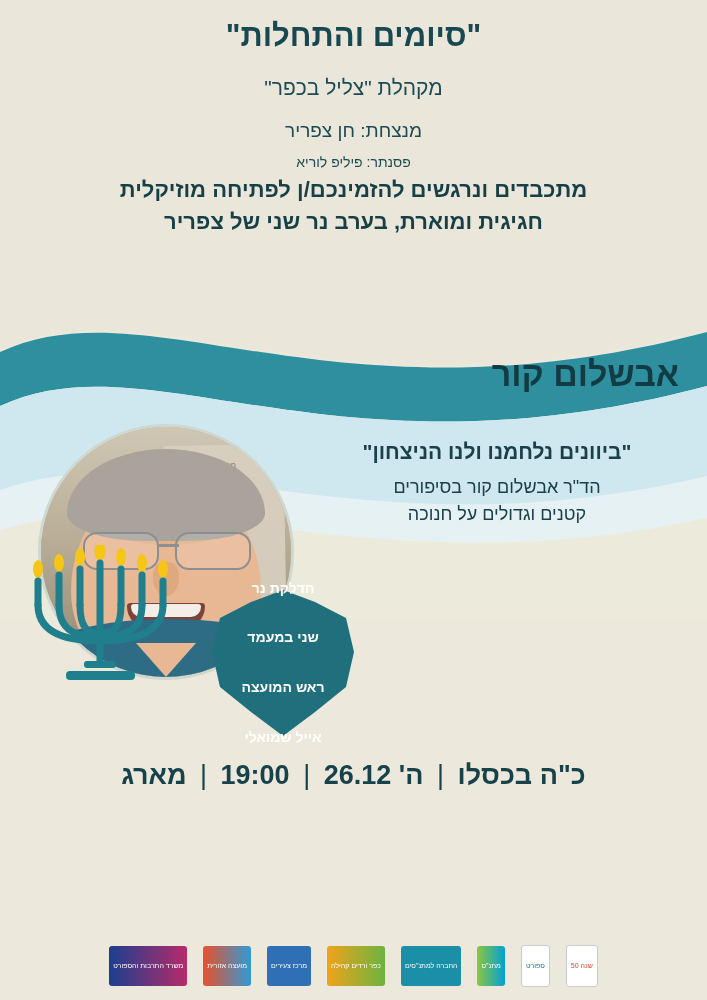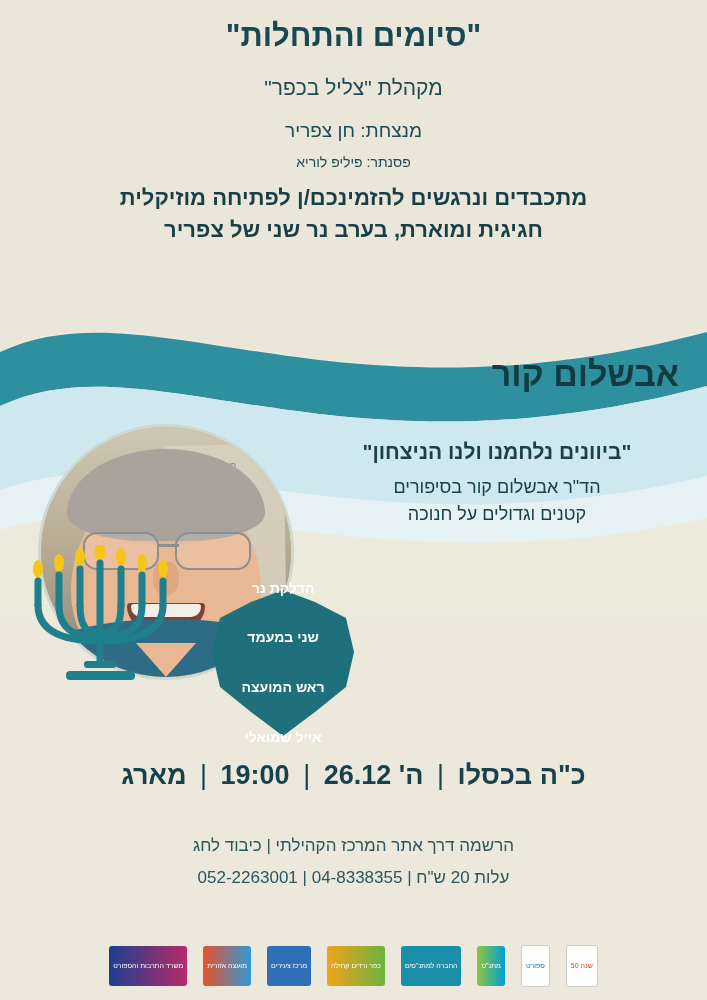--- a/index.html
+++ b/index.html
@@ -33,21 +33,21 @@
   .choir{
     margin-top:22px;font-size:21px;color:#1d4b55;
   }
   .cond{
     margin-top:20px;font-size:19px;color:#1d4b55;
   }
   .pian{
     margin-top:12px;font-size:14px;color:#1d4b55;
   }
   .invite{
-    margin-top:12px;font-size:22px;font-weight:bold;color:#173f47;line-height:1.45;
+    margin-top:4px;font-size:22px;font-weight:bold;color:#173f47;line-height:1.45;
     padding:0 28px;
   }
   
   .wave{
     position:absolute;top:290px;left:0;width:707px;height:330px;
   }
   
   .speaker-name{
     position:absolute;top:355px;right:28px;
     font-size:34px;font-weight:bold;color:#123b44;
@@ -282,24 +282,20 @@
     <span>כ"ה בכסלו</span>
     <span class="sep">|</span>
     <span>ה'</span>
     <span>26.12</span>
     <span class="sep">|</span>
     <span>19:00</span>
     <span class="sep">|</span>
     <span>מארג</span>
   </div>
 
-  <div class="details">
-    <div>הרשמה דרך אתר המרכז הקהילתי | כיבוד לחג</div>
-    <div>עלות 20 ש"ח | 04-8338355 | 052-2263001</div>
-  </div>
 
   <div class="logos">
     <div class="logo logo-box l1">משרד התרבות
 והספורט</div>
     <div class="logo logo-box l2">מועצה
 אזורית</div>
     <div class="logo logo-box l3">מרכז
 צעירים</div>
     <div class="logo logo-box l4">כפר ורדים
 קהילה</div>

